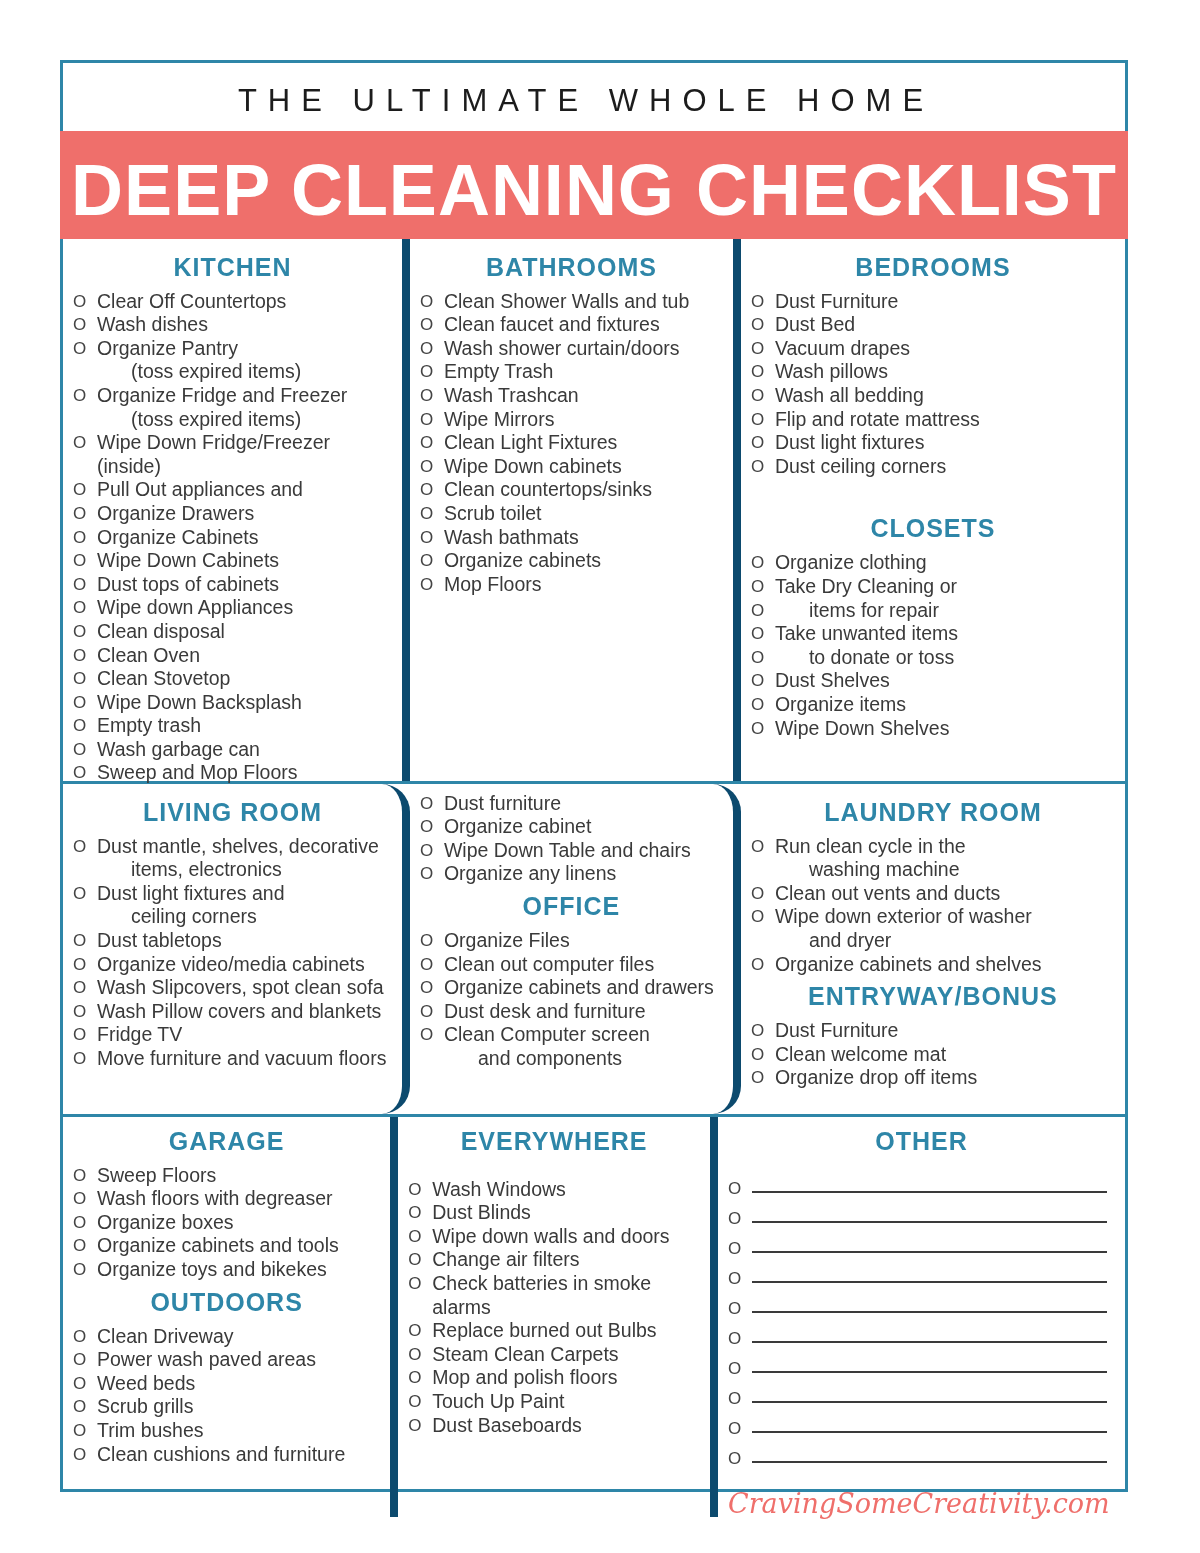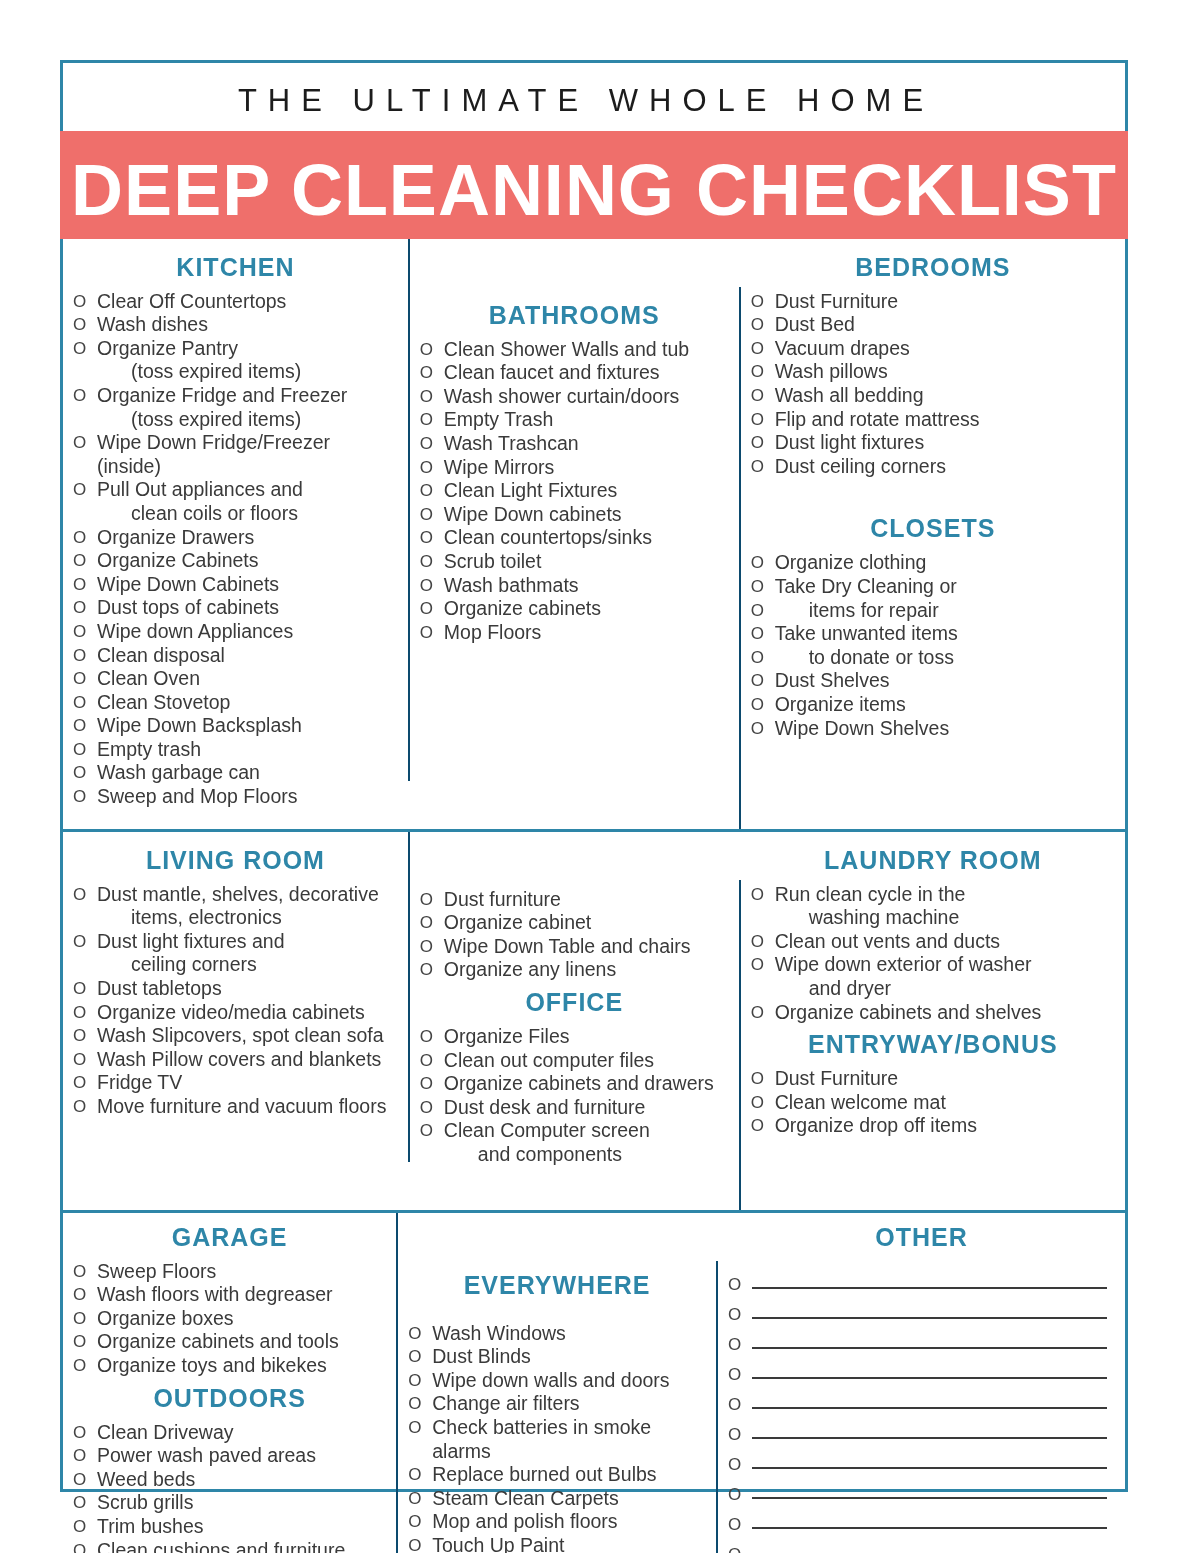--- a/index.html
+++ b/index.html
@@ -54,31 +54,31 @@
   .grid {
     display: flex;
     flex-direction: column;
   }
   .band {
     display: flex;
     border-bottom: 3px solid #2e86a8;
   }
   .band:last-child { border-bottom: none; }
   .col {
-    border-right: 2px solid #0c4a6e;
+    border-right: 8px solid #0c4a6e;
     box-sizing: border-box;
     padding: 8px 10px 12px 10px;
   }
   .col:last-child { border-right: none; }
   .col-a { width: 367px; }
-  .col-b { width: 350px; margin-top: 48px; }
+  .col-b { width: 350px; }
   .col-c { width: 407px; }
 
   .band1 .col { height: 542px; }
-  .band2 .col { height: 330px; }
+  .band2 .col { height: 330px; border-radius: 28px; }
   .band3 .col { height: 400px; }
 
   .sec-title {
     text-align: center;
     color: #2e86a8;
     font-size: 25px;
     font-weight: bold;
     letter-spacing: 1px;
     margin: 6px 0 8px 0;
   }
@@ -180,24 +180,20 @@
             </li>
             <li>
               <span class="bullet">O</span>
               <span class="txt">Wipe Down Fridge/Freezer (inside)</span>
             </li>
             <li>
               <span class="bullet">O</span>
               <span class="txt">Pull Out appliances and</span>
             </li>
             <li>
-              <span class="bullet"></span>
-              <span class="txt ind">clean coils or floors</span>
-            </li>
-            <li>
               <span class="bullet">O</span>
               <span class="txt">Organize Drawers</span>
             </li>
             <li>
               <span class="bullet">O</span>
               <span class="txt">Organize Cabinets</span>
             </li>
             <li>
               <span class="bullet">O</span>
               <span class="txt">Wipe Down Cabinets</span>

